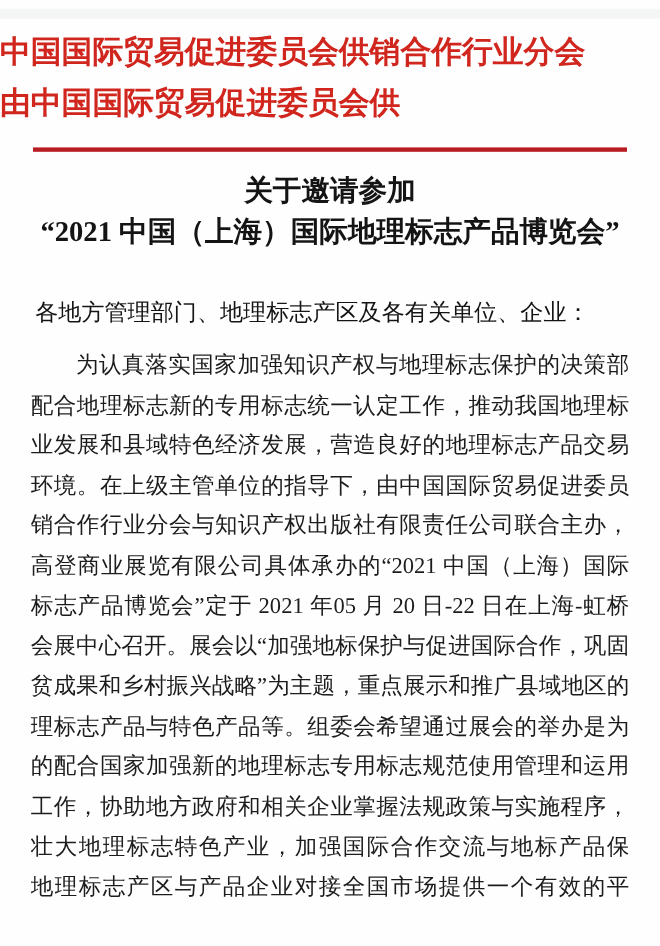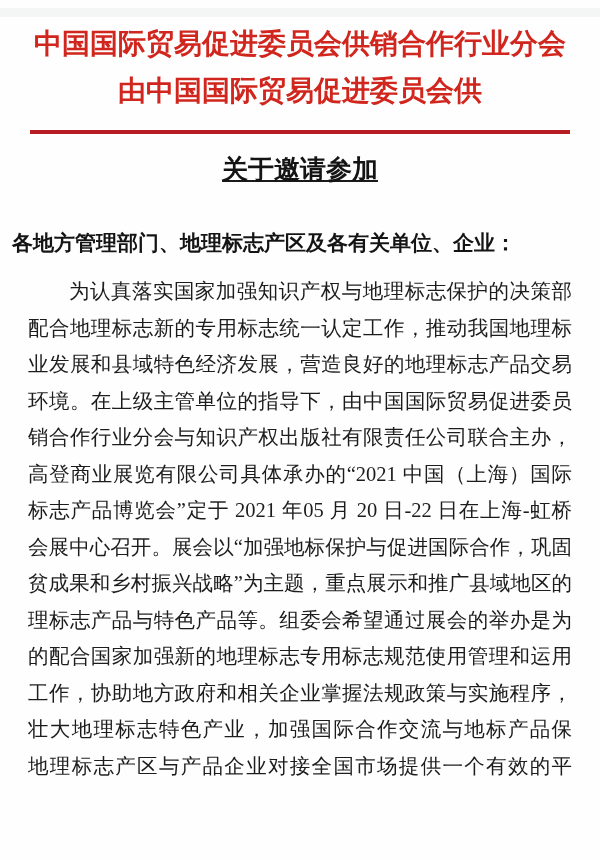--- a/index.html
+++ b/index.html
@@ -19,51 +19,50 @@
   
   .scan-band {
     position: absolute;
     top: 8px;
     left: 0;
     width: 100%;
     height: 9px;
     background: #f4f5f5;
   }
   .letterhead {
-    padding-top: 20px;
-    text-align: center;
+    padding-top: 4px;
+    margin-top: 20px;
   }
   .letterhead-line {
     font-size: 28px;
     font-weight: 700;
     line-height: 47px;
     color: #d0261e;
     letter-spacing: 0px;
   }
   .red-rule {
     width: 540px;
     height: 4px;
     background: #b91d24;
     margin: 16px auto 0 auto;
   }
   .doc-title {
     margin-top: 17px;
     text-align: center;
-    text-decoration: underline;
   }
   .title-line {
     font-size: 26px;
     font-weight: 700;
     line-height: 37px;
     color: #141414;
   }
   .salutation {
-    margin: 40px 28px 0 12px;
+    margin: 40px 28px 0 32px;
     font-size: 21px;
-    font-weight: 700;
+    font-weight: 400;
     line-height: 30px;
     color: #141414;
   }
   .body-text {
     margin: 15px 28px 0 28px;
     font-size: 20.5px;
     color: #1c1c1c;
   }
   .body-line {
     height: 36.5px;
@@ -88,20 +87,21 @@
 
   <div class="letterhead">
     <div class="letterhead-line">中国国际贸易促进委员会供销合作行业分会</div>
     <div class="letterhead-line">由中国国际贸易促进委员会供</div>
   </div>
 
   <div class="red-rule"></div>
 
   <div class="doc-title">
     <div class="title-line">关于邀请参加</div>
+    <div class="title-line">“2021 中国（上海）国际地理标志产品博览会”</div>
   </div>
 
   <div class="salutation">各地方管理部门、地理标志产区及各有关单位、企业：</div>
 
   <div class="body-text">
     <div class="body-line indent-first">为认真落实国家加强知识产权与地理标志保护的决策部署，</div>
     <div class="body-line">配合地理标志新的专用标志统一认定工作，推动我国地理标志产</div>
     <div class="body-line">业发展和县域特色经济发展，营造良好的地理标志产品交易市场</div>
     <div class="body-line">环境。在上级主管单位的指导下，由中国国际贸易促进委员会供</div>
     <div class="body-line">销合作行业分会与知识产权出版社有限责任公司联合主办，上海</div>

